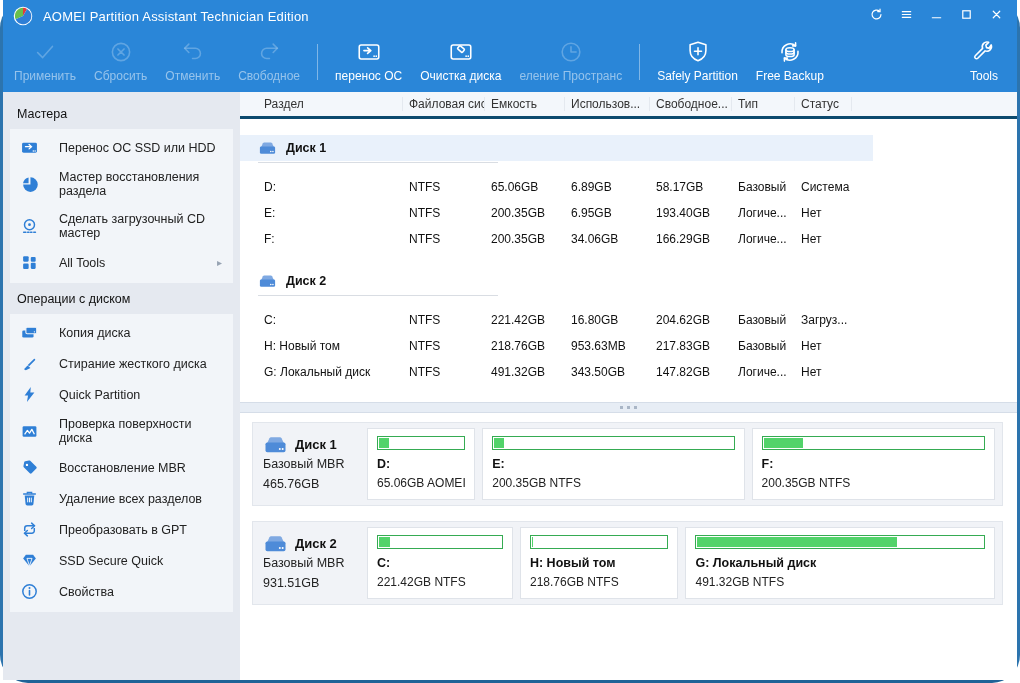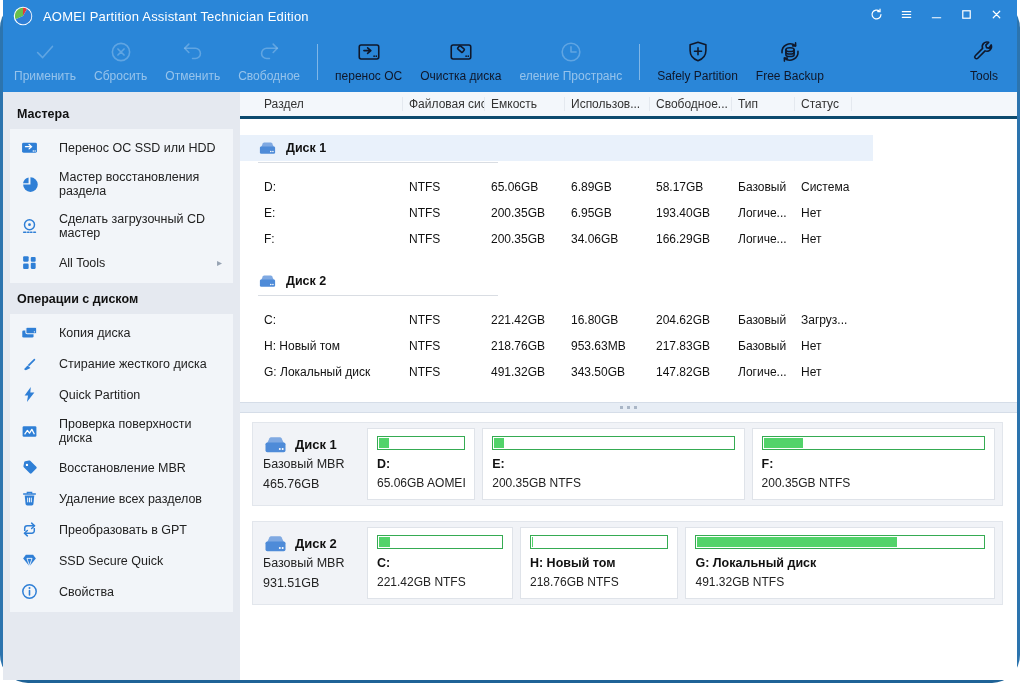--- a/index.html
+++ b/index.html
@@ -10,32 +10,32 @@
   .titlebar{height:32px;background:#2a86d8;display:flex;align-items:center;padding:0 6px 0 10px;flex:0 0 auto;}
   .logo{width:20px;height:20px;display:inline-flex;}
   .logo svg{width:20px;height:20px;}
   .title{color:#fff;font-size:13px;margin-left:10px;letter-spacing:.2px;}
   .win-controls{margin-left:auto;display:flex;align-items:center;}
   .wc-btn{width:30px;height:26px;display:flex;align-items:center;justify-content:center;color:#fff;cursor:default;}
   .wc-btn svg{width:13px;height:13px;}
   
   .toolbar{height:58px;background:#2a86d8;display:flex;align-items:stretch;padding:0 10px 2px 2px;flex:0 0 auto;}
   .tb-btn{display:flex;flex-direction:column;align-items:center;justify-content:flex-end;gap:4px;
-          padding:4px 9px 7px;color:#0f172a;font-size:12px;white-space:nowrap;cursor:default;}
+          padding:4px 9px 7px;color:#ffffff;font-size:12px;white-space:nowrap;cursor:default;}
   .tb-btn .icon{display:inline-flex;}
   .tb-btn svg{width:26px;height:26px;}
   .tb-btn.disabled{color:rgba(255,255,255,.5);}
   .tb-btn.disabled svg{opacity:.5;}
   .tb-sep{width:1px;background:rgba(255,255,255,.4);margin:12px 8px 10px;}
   .tb-spacer{flex:1;}
   
   .content{flex:1;display:flex;min-height:0;background:#fff;}
   
   .sidebar{width:237px;flex:0 0 237px;background:#e5e9f0;padding:6px 0 0;box-sizing:border-box;overflow:hidden;}
-  .sb-header{font-size:12.5px;font-weight:bold;color:#111;padding:9px 14px 8px;}
+  .sb-header{font-size:12.5px;font-weight:normal;color:#111;padding:9px 14px 8px;}
   .sb-box{background:#f2f5f9;margin:0 7px;padding:3px 0 5px;}
   .sb-item{display:flex;align-items:center;gap:21px;padding:7px 11px;font-size:12.5px;color:#222;cursor:default;}
   .sb-item .icon{display:inline-flex;color:#2f7fd6;}
   .sb-item svg{width:17px;height:17px;}
   .sb-arrow{margin-left:auto;color:#97a3b3;font-size:10px;line-height:1;}
   
   .main{flex:1;display:flex;flex-direction:column;min-width:0;background:#fff;}
   .tbl-head{display:grid;grid-template-columns:145px 82px 80px 85px 82px 63px 57px 1fr;
             height:24px;align-items:center;background:#f3f7fb;border-bottom:3px solid #0c4a6e;
             padding-left:18px;font-size:12px;color:#333;flex:0 0 auto;}

